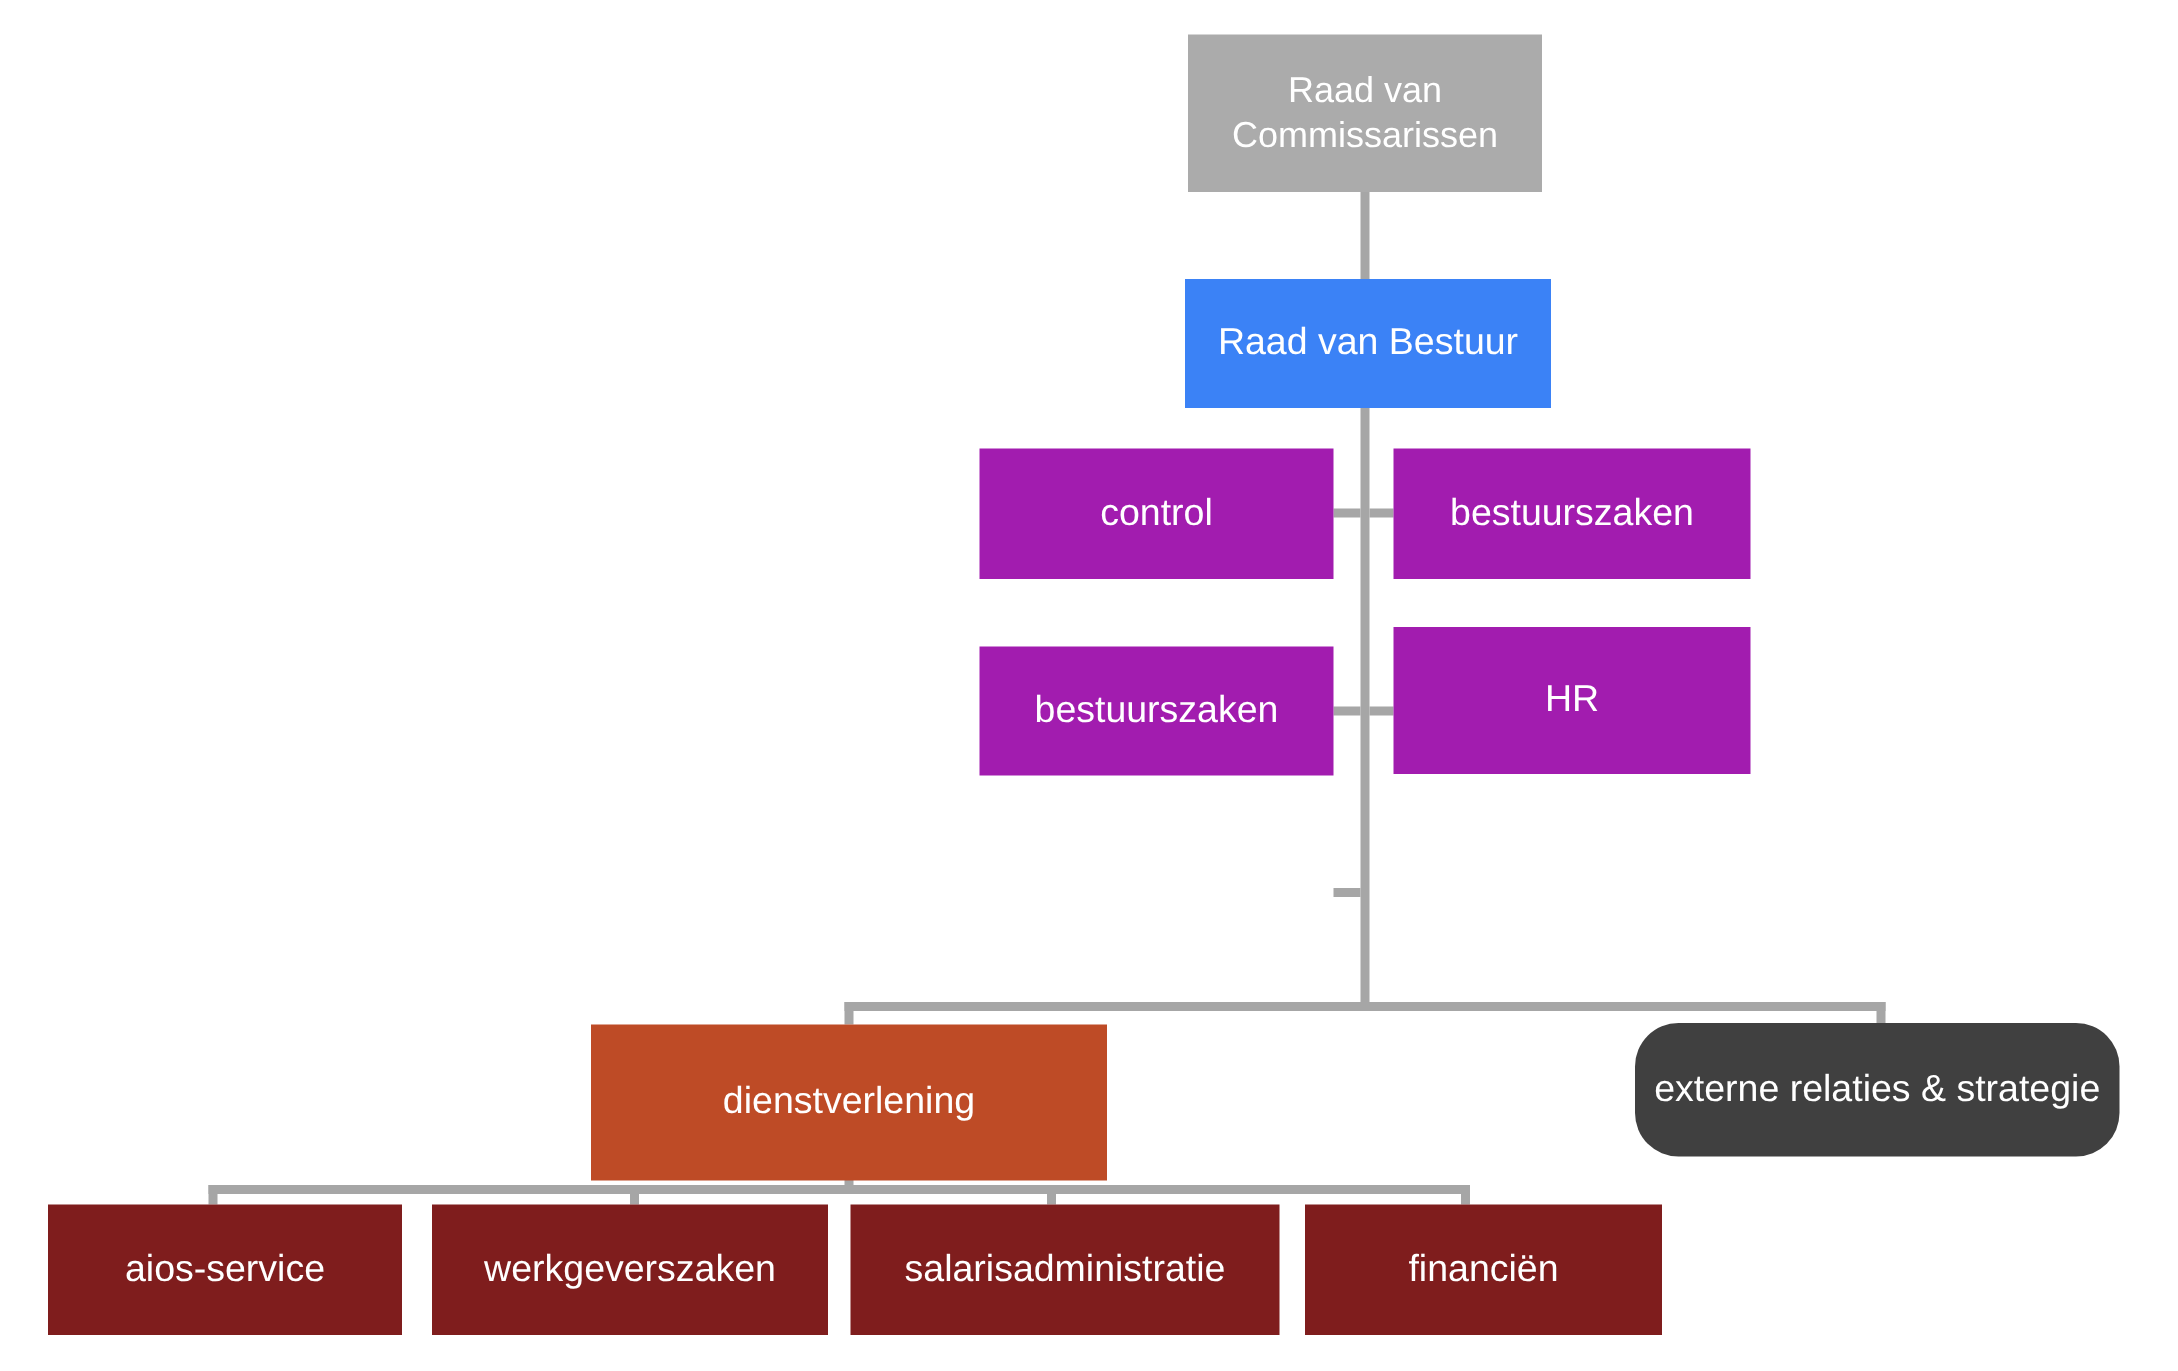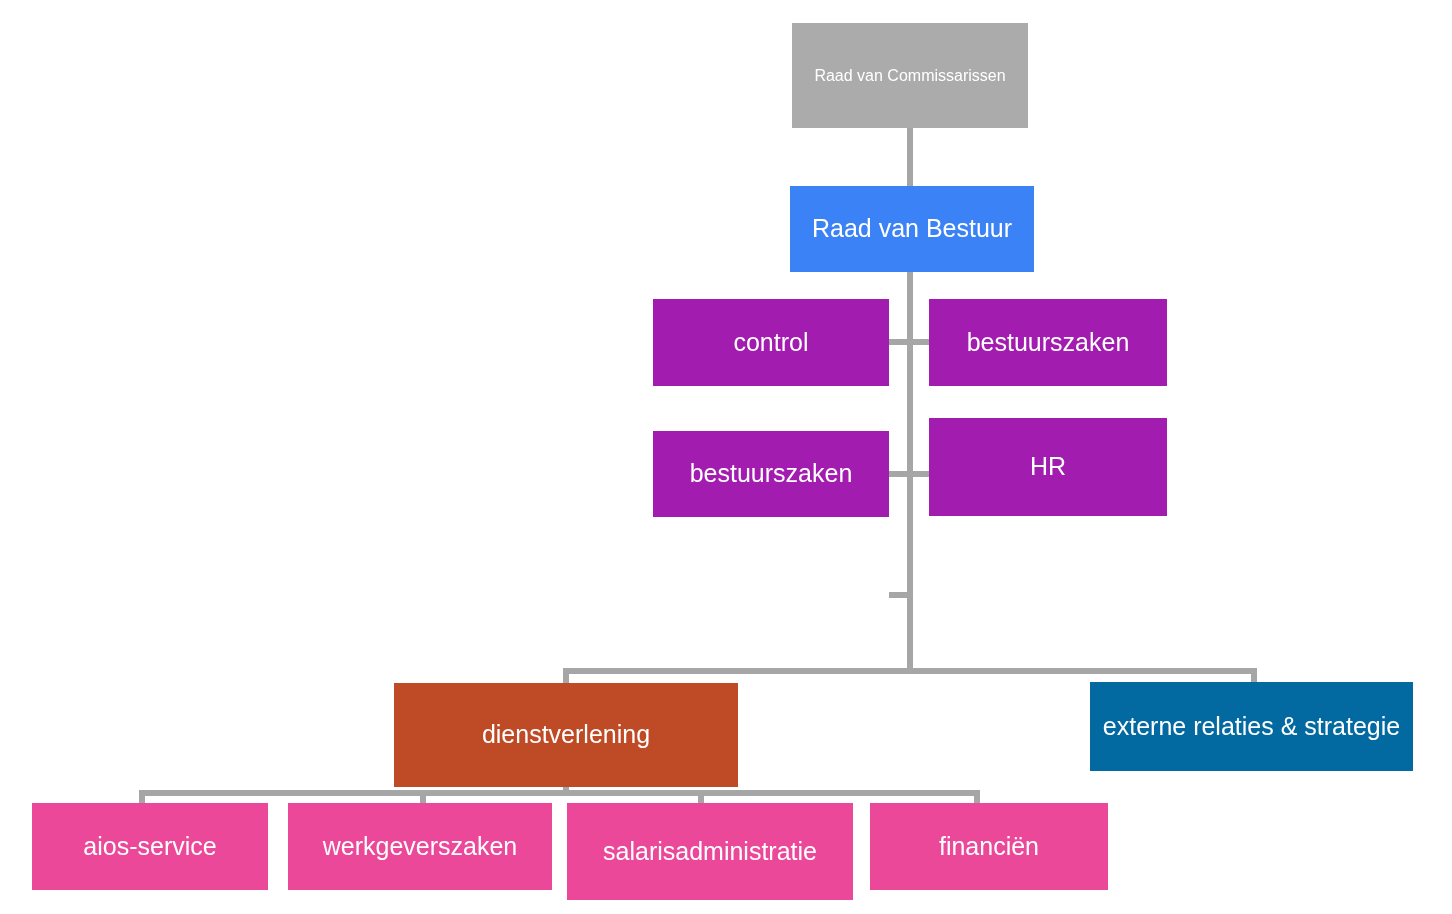--- a/index.html
+++ b/index.html
@@ -17,27 +17,27 @@
     color:#ffffff;
     font-size:25px;
     line-height:1.25;
     box-sizing:border-box;
     padding:4px 10px;
   }
   .gray {background:#ababab;}
   .gold {background:#3b82f6;}
   .teal {background:#a21caf;}
   .rust {background:#be4b26;}
-  .green{background:#0369a1;}
-  .orange{background:#ec4899;}
+  .green{background:#404040;border-radius:29px;}
+  .orange{background:#7f1d1d;}
   .line{
     position:absolute;
     background:#a6a6a6;
   }
-  .top-node{font-size:16px;}
+  .top-node{font-size:24px;}
 </style>
 </head>
 <body>
 
 <div id="canvas">
 
   <div class="line" style="left:907px;top:128px;width:6px;height:58px"></div>
   <div class="line" style="left:907px;top:272px;width:6px;height:402px"></div>
 
   <div class="line" style="left:889px;top:339px;width:18px;height:6px"></div>
@@ -71,17 +71,17 @@
 
 
   <div class="node rust" style="left:394px;top:683px;width:344px;height:104px">dienstverlening</div>
 
   <div class="node green" style="left:1090px;top:682px;width:323px;height:89px">externe relaties &amp; strategie</div>
 
   <div class="node orange" style="left:32px;top:803px;width:236px;height:87px">aios-service</div>
 
   <div class="node orange" style="left:288px;top:803px;width:264px;height:87px">werkgeverszaken</div>
 
-  <div class="node orange" style="left:567px;top:803px;width:286px;height:97px">salarisadministratie</div>
+  <div class="node orange" style="left:567px;top:803px;width:286px;height:87px">salarisadministratie</div>
 
   <div class="node orange" style="left:870px;top:803px;width:238px;height:87px">financiën</div>
 
 </div>
 
 </body></html>

